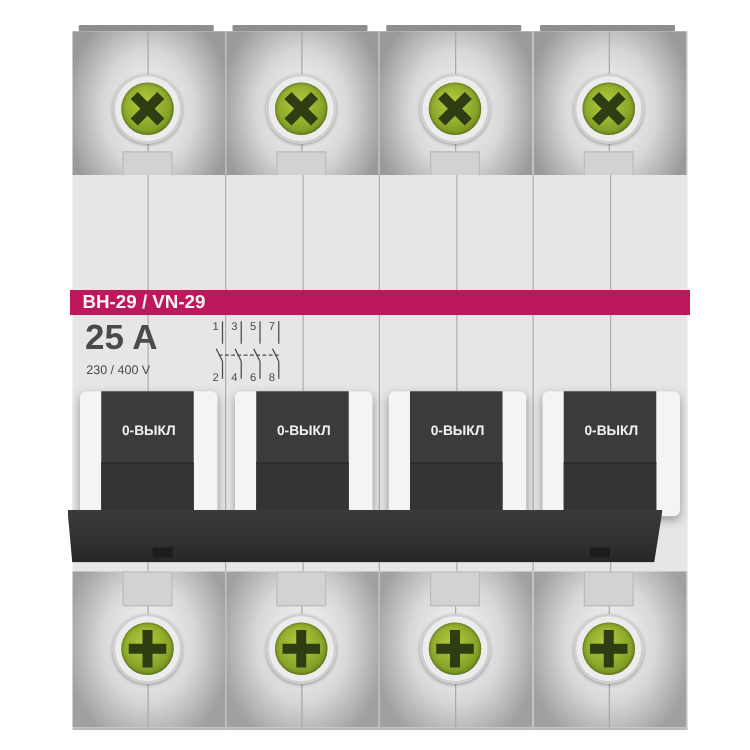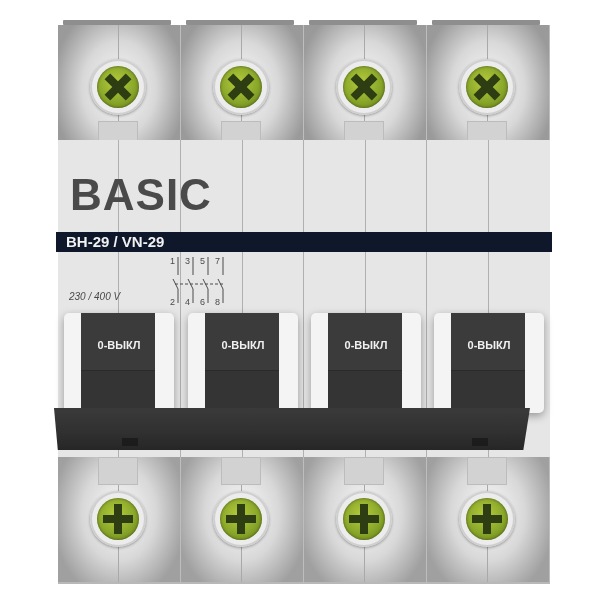--- a/index.html
+++ b/index.html
@@ -17,24 +17,24 @@
   .screw{position:absolute;left:32px;width:56px;height:56px;border-radius:50%;
     background:#ececec;box-shadow:inset 0 0 0 2px #cfcfcf, 0 1px 3px rgba(0,0,0,.35);}
   .screw .head{position:absolute;left:7px;top:7px;width:42px;height:42px;border-radius:50%;
     background:radial-gradient(circle at 45% 40%, #b6cc3c 0%, #8aa72a 55%, #5f7a18 100%);
     box-shadow:inset 0 0 3px rgba(0,0,0,.5);}
   .screw svg{position:absolute;left:7px;top:7px;}
   .tab{position:absolute;left:40px;width:38px;height:26px;background:#d2d2d2;border:1px solid #bcbcbc;}
   .panel{position:absolute;left:0;top:120px;width:492px;height:317px;background:#e6e6e6;}
   .pline{position:absolute;top:0;width:1px;height:317px;background:#b0b0b0;}
   .brand{position:absolute;left:12px;top:30px;font-size:44px;font-weight:bold;color:#4a4a4a;letter-spacing:1px;}
-  .model-bar{position:absolute;left:-2px;top:92px;width:496px;height:20px;background:#0f172a;}
+  .model-bar{position:absolute;left:-2px;top:92px;width:496px;height:20px;background:#be185d;}
   .model{position:absolute;left:10px;top:1px;font-size:15px;font-weight:bold;color:#f2f2f2;}
   .amp{position:absolute;left:10px;top:114px;font-size:28px;font-weight:bold;color:#4a4a4a;}
-  .volt{position:absolute;left:11px;top:151px;font-size:10px;color:#4a4a4a;font-style:italic;}
+  .volt{position:absolute;left:11px;top:151px;font-size:10px;color:#4a4a4a;}
   .onoff{position:absolute;left:76px;top:116px;width:40px;height:50px;font-size:8px;color:#4a4a4a;line-height:9px;}
   .arrow{position:absolute;left:0;top:2px;width:1px;height:42px;background:#4a4a4a;}
   .arrow:before{content:"";position:absolute;left:-3px;top:-2px;border:3px solid transparent;border-bottom:5px solid #4a4a4a;border-top:none;}
   .arrow:after{content:"";position:absolute;left:-3px;bottom:-2px;border:3px solid transparent;border-top:5px solid #4a4a4a;border-bottom:none;}
   .lbl{position:absolute;left:6px;}
   .diag{position:absolute;left:112px;top:115px;}
   .toggle{position:absolute;top:173px;width:110px;height:110px;}
   .toggle .guard{position:absolute;left:0;top:0;width:110px;height:100px;background:#f4f4f4;border-radius:5px;
     box-shadow:0 3px 8px rgba(0,0,0,.35);}
   .toggle .lever{position:absolute;left:17px;top:0;width:74px;height:100px;background:#3b3b3b;}
@@ -163,26 +163,26 @@
 
   <div class="panel">
     <div class="pline" style="left:60px"></div>
     <div class="pline" style="left:122px"></div>
     <div class="pline" style="left:184px"></div>
     <div class="pline" style="left:245px"></div>
     <div class="pline" style="left:307px"></div>
     <div class="pline" style="left:368px"></div>
     <div class="pline" style="left:430px"></div>
 
-    <div class="brand">BASIC</div>
 
     <div class="model-bar">
       <span class="model">ВН-29 / VN-29</span>
     </div>
 
+    <div class="amp">25 A</div>
     <div class="volt">230 / 400 V</div>
 
 
     <svg class="diag" width="70" height="52" viewBox="0 0 70 52">
       <g font-size="9" fill="#4a4a4a" font-family="Liberation Sans, sans-serif">
         <text x="0" y="9">1</text>
           <text x="15" y="9">3</text>
           <text x="30" y="9">5</text>
           <text x="45" y="9">7</text>
         <text x="0" y="50">2</text>

